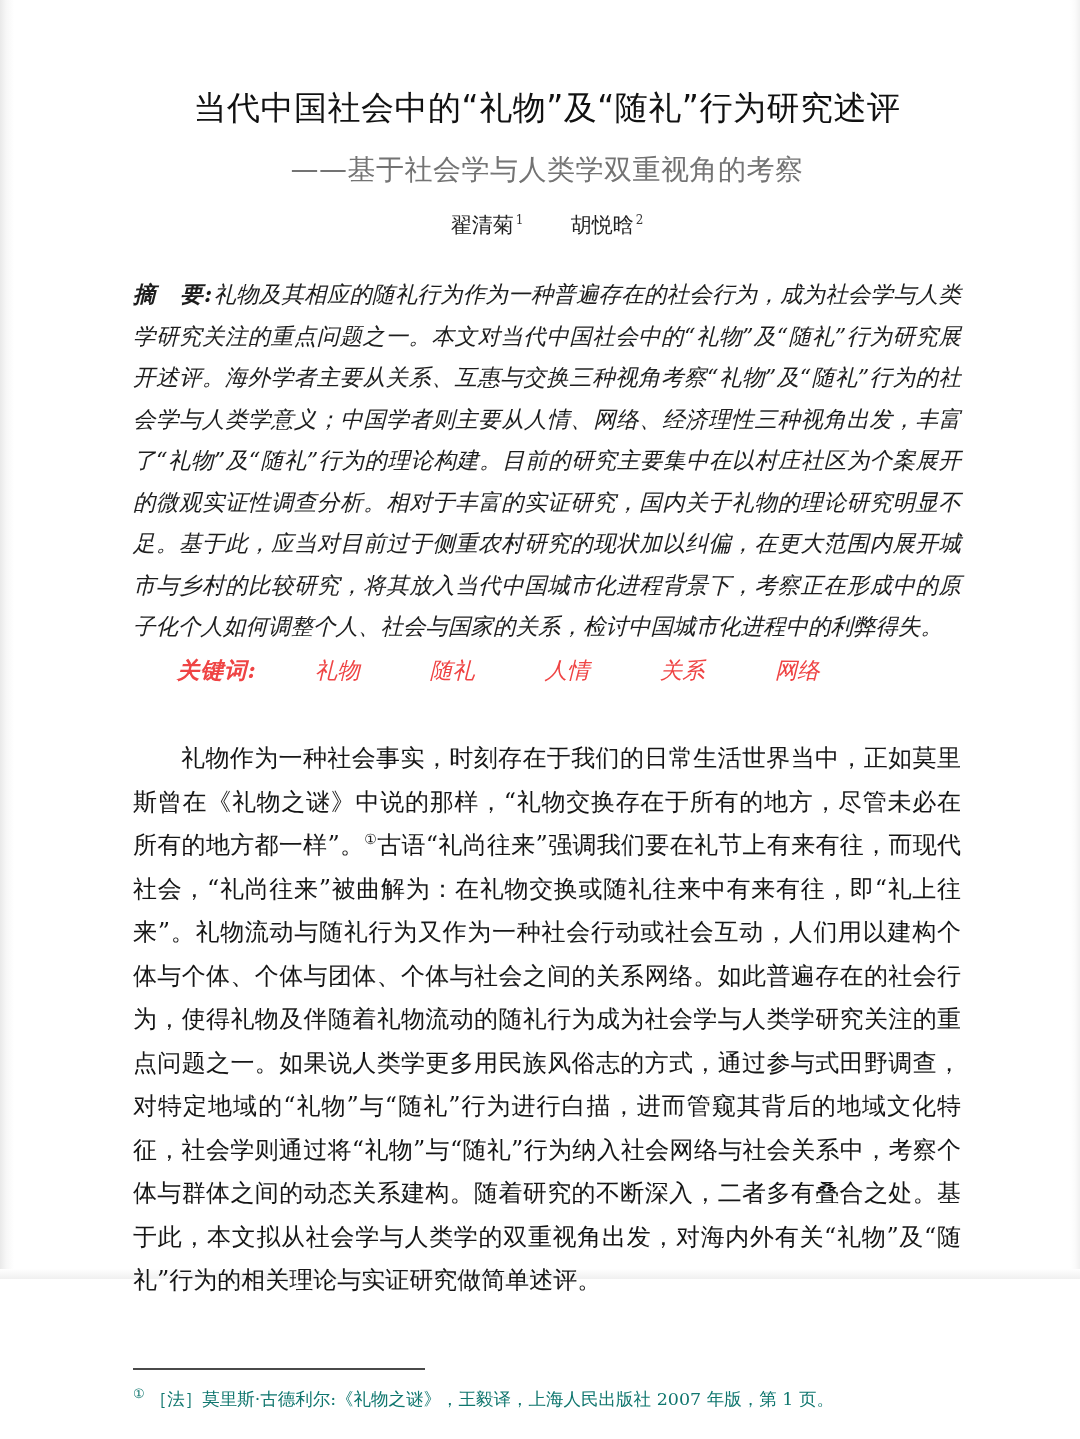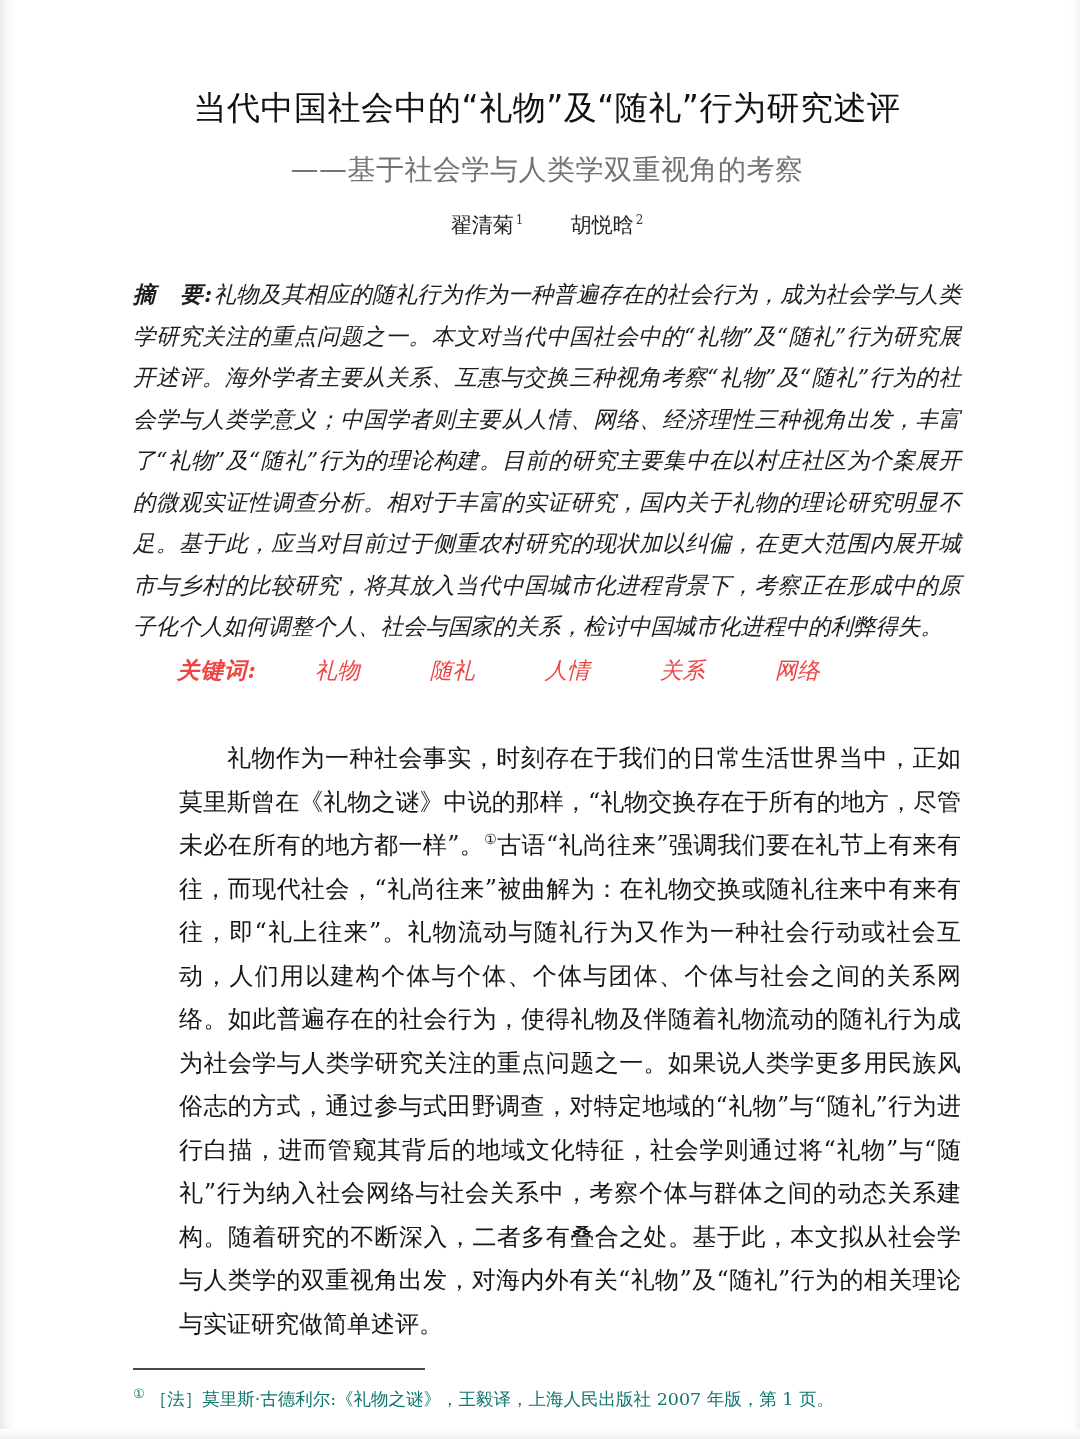--- a/index.html
+++ b/index.html
@@ -36,21 +36,21 @@
     left: 0; bottom: 0;
     width: 100%; height: 10px;
     background: linear-gradient(to top, #f0f0f0 0%, #ffffff 100%);
     pointer-events: none;
   }
 
   .page {
     position: absolute;
     left: 0; top: 0;
     width: 1080px;
-    height: 1439px;
+    height: 1279px;
   }
 
   .content {
     position: absolute;
     left: 133px;
     top: 0;
     width: 828px;
   }
 
   
@@ -135,21 +135,20 @@
 
   
   .body-block {
     margin-top: 46px;
     font-size: 24px;
     line-height: 43.5px;
     text-align: justify;
     text-justify: inter-character;
     color: #161616;
     font-family: "DejaVu Serif", "Liberation Serif", serif;
-    margin-left: 46px;
   }
   .body-block p {
     margin: 0;
     text-indent: 48px;
   }
   .fn-mark {
     font-size: 14px;
     vertical-align: super;
     line-height: 0;
   }

